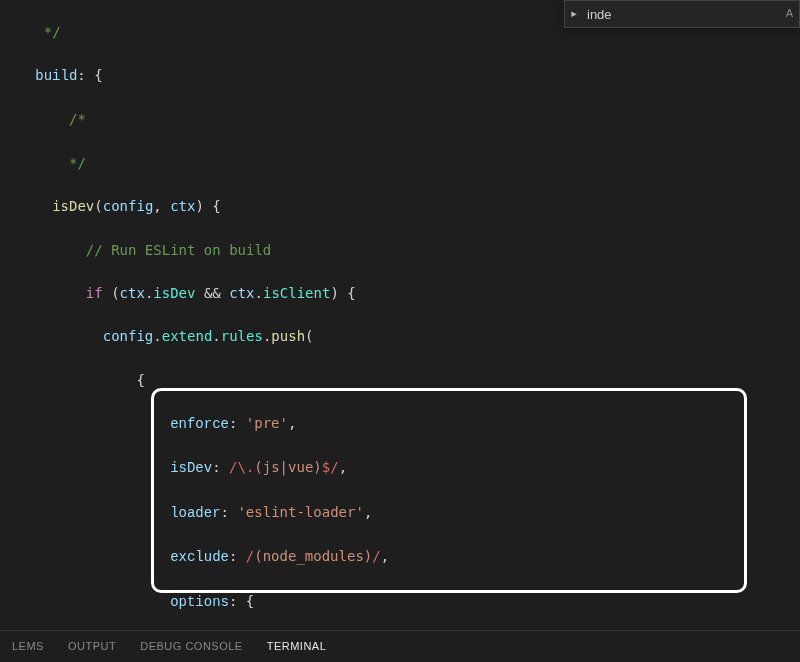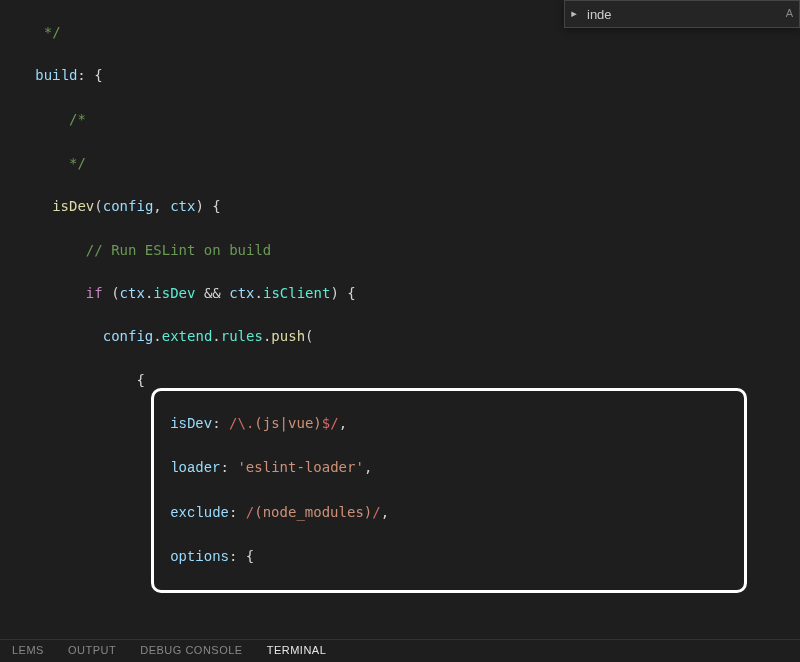--- a/index.html
+++ b/index.html
@@ -38,21 +38,21 @@
   top: 388px;
   width: 596px;
   height: 205px;
   pointer-events: none;
 }
 .panel-tabs {
   position: absolute;
   bottom: 0;
   left: 0;
   right: 0;
-  height: 23px;
+  height: 32px;
   background: #1e1e1e;
   border-top: 1px solid #333;
   display: flex;
   align-items: center;
   padding-left: 0;
   font-family: -apple-system, "Segoe UI", sans-serif;
   font-size: 11px;
   letter-spacing: 0.5px;
   text-align: right;
 }
@@ -106,20 +106,21 @@
 <div class="editor">
 <span class="line">    <span class="comment">*/</span></span>
 <span class="line">   <span class="key">build</span><span class="punc">: {</span></span>
 <span class="line">       <span class="comment">/*</span></span>
 <span class="line">       <span class="comment">*/</span></span>
 <span class="line">     <span class="func">isDev</span><span class="punc">(</span><span class="param">config</span><span class="punc">, </span><span class="param">ctx</span><span class="punc">) {</span></span>
 <span class="line">         <span class="comment">// Run ESLint on build</span></span>
 <span class="line">         <span class="kw">if</span> <span class="punc">(</span><span class="ident">ctx</span><span class="punc">.</span><span class="prop">isDev</span> <span class="punc">&amp;&amp;</span> <span class="ident">ctx</span><span class="punc">.</span><span class="prop">isClient</span><span class="punc">) {</span></span>
 <span class="line">           <span class="ident">config</span><span class="punc">.</span><span class="prop">extend</span><span class="punc">.</span><span class="prop">rules</span><span class="punc">.</span><span class="func">push</span><span class="punc">(</span></span>
 <span class="line">               <span class="punc">{</span></span>
+<span class="line">                   <span class="key">enforce</span><span class="punc">: </span><span class="string">'pre'</span><span class="punc">,</span></span>
 <span class="line">                   <span class="key">isDev</span><span class="punc">: </span><span class="regex">/\.</span><span class="regex-grp">(js|vue)</span><span class="regex">$/</span><span class="punc">,</span></span>
 <span class="line">                   <span class="key">loader</span><span class="punc">: </span><span class="string">'eslint-loader'</span><span class="punc">,</span></span>
 <span class="line">                   <span class="key">exclude</span><span class="punc">: </span><span class="regex">/</span><span class="regex-grp">(node_modules)</span><span class="regex">/</span><span class="punc">,</span></span>
 <span class="line">                   <span class="key">options</span><span class="punc">: {</span></span>
 
 
 
 
 
 

